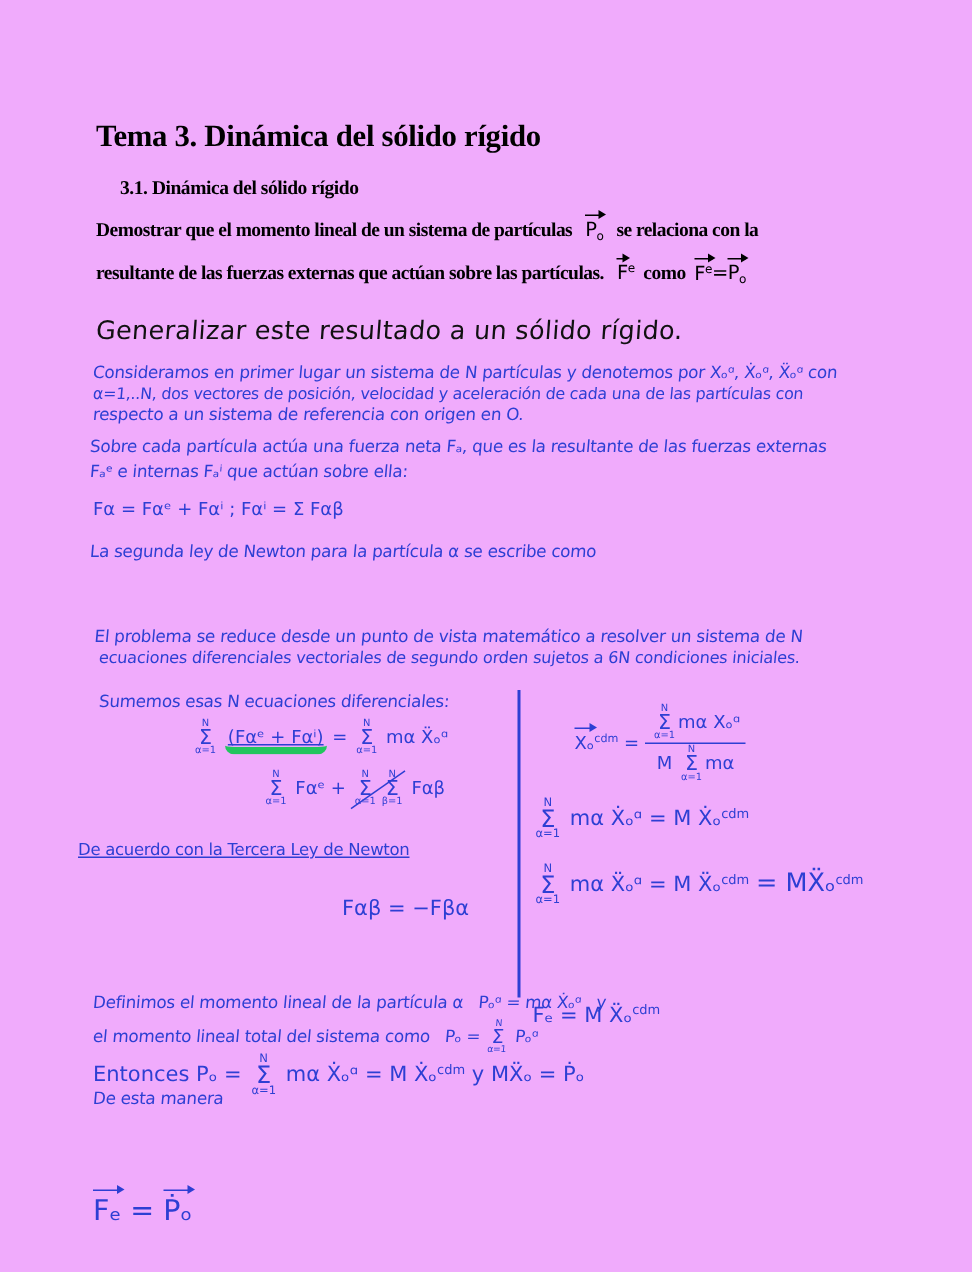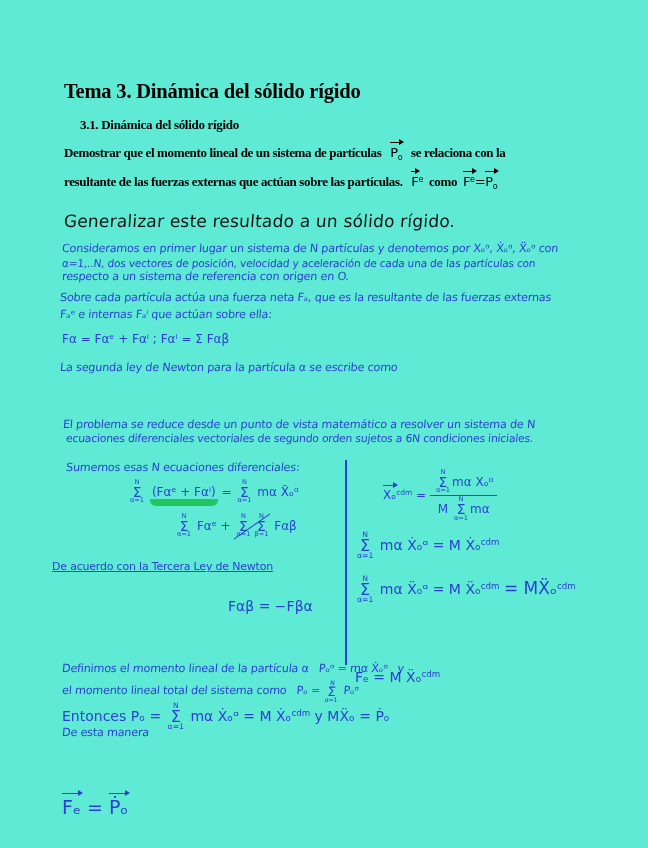--- a/index.html
+++ b/index.html
@@ -1,17 +1,17 @@
 <!DOCTYPE html>
 <html><head>
 <meta charset="utf-8">
 <style>
   html, body { margin: 0; padding: 0; background: #ffffff; }
   body { width: 648px; height: 848px; position: relative; overflow: hidden; }
-  .page { position: absolute; left: 0; top: 0; width: 648px; height: 848px; background: #5eead4; }
+  .page { position: absolute; left: 0; top: 0; width: 648px; height: 848px; background: #f0abfc; }
   .serif { font-family: "Liberation Serif", "DejaVu Serif", serif; color: #000; }
   .title { position: absolute; left: 64px; top: 80px; font-size: 20.5px; font-weight: bold; letter-spacing: -0.2px; }
   .subtitle { position: absolute; left: 80px; top: 117px; font-size: 13px; font-weight: bold; letter-spacing: -0.3px; }
   .stmt { position: absolute; left: 64px; font-size: 13px; font-weight: bold; letter-spacing: -0.35px; white-space: nowrap; }
   .stmt1 { top: 145px; }
   .stmt2 { top: 174px; }
   .math-ink { font-family: "DejaVu Sans", sans-serif; font-weight: normal; font-size: 13px; }
   .vec { position: relative; display: inline-block; }
   .vec::before { content: ""; position: absolute; left: 0; right: 0; top: -3px; border-top: 1.2px solid currentColor; }
   .vec::after { content: ""; position: absolute; right: -2px; top: -6px; width: 0; height: 0; border-left: 5px solid currentColor; border-top: 3px solid transparent; border-bottom: 3px solid transparent; }
@@ -23,21 +23,21 @@
   .eq.huge { font-size: 19px; margin-top: 48px; }
   .sub { font-size: 0.62em; vertical-align: -0.35em; }
   .sup { font-size: 0.62em; vertical-align: 0.55em; }
   .sum { display: inline-flex; flex-direction: column; align-items: center; vertical-align: middle; line-height: 0.9; margin: 0 2px; }
   .sum .lim { font-size: 0.55em; }
   .sum .sig { font-size: 1.15em; }
   .divider { position: absolute; left: 345px; top: 460px; width: 2px; height: 205px; background: #2d3fd3; }
   .frac { display: inline-flex; flex-direction: column; align-items: center; vertical-align: middle; }
   .frac .num { border-bottom: 1.6px solid #2d3fd3; padding: 0 4px 1px; }
   .frac .den { padding-top: 1px; }
-  .underbrace { border-bottom: 7px solid #22c55e; border-radius: 0 0 6px 6px; padding: 0 2px; }
+  .underbrace { border-bottom: 5px solid #22c55e; border-radius: 0 0 6px 6px; padding: 0 2px; text-decoration: underline; }
   .strike { position: relative; display: inline-block; }
   .strike::after { content: ""; position: absolute; left: -4px; right: -4px; top: 50%; border-top: 1.3px solid #2d3fd3; transform: rotate(-35deg); }
 </style>
 </head>
 <body>
 
 <div class="page">
 
   <div class="serif title">Tema 3. Dinámica del sólido rígido</div>
   <div class="serif subtitle">3.1. Dinámica del sólido rígido</div>

